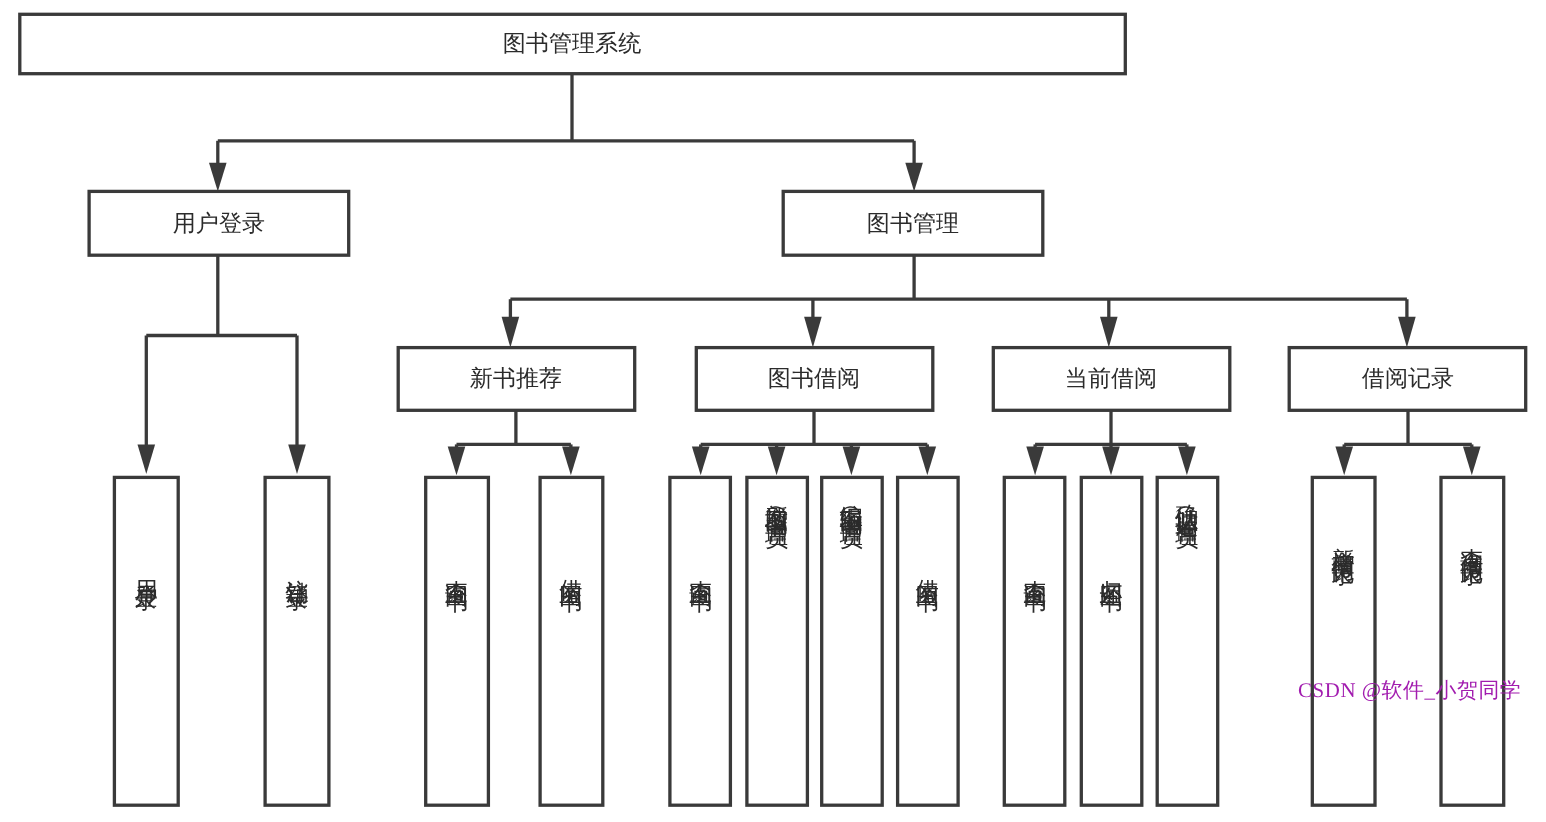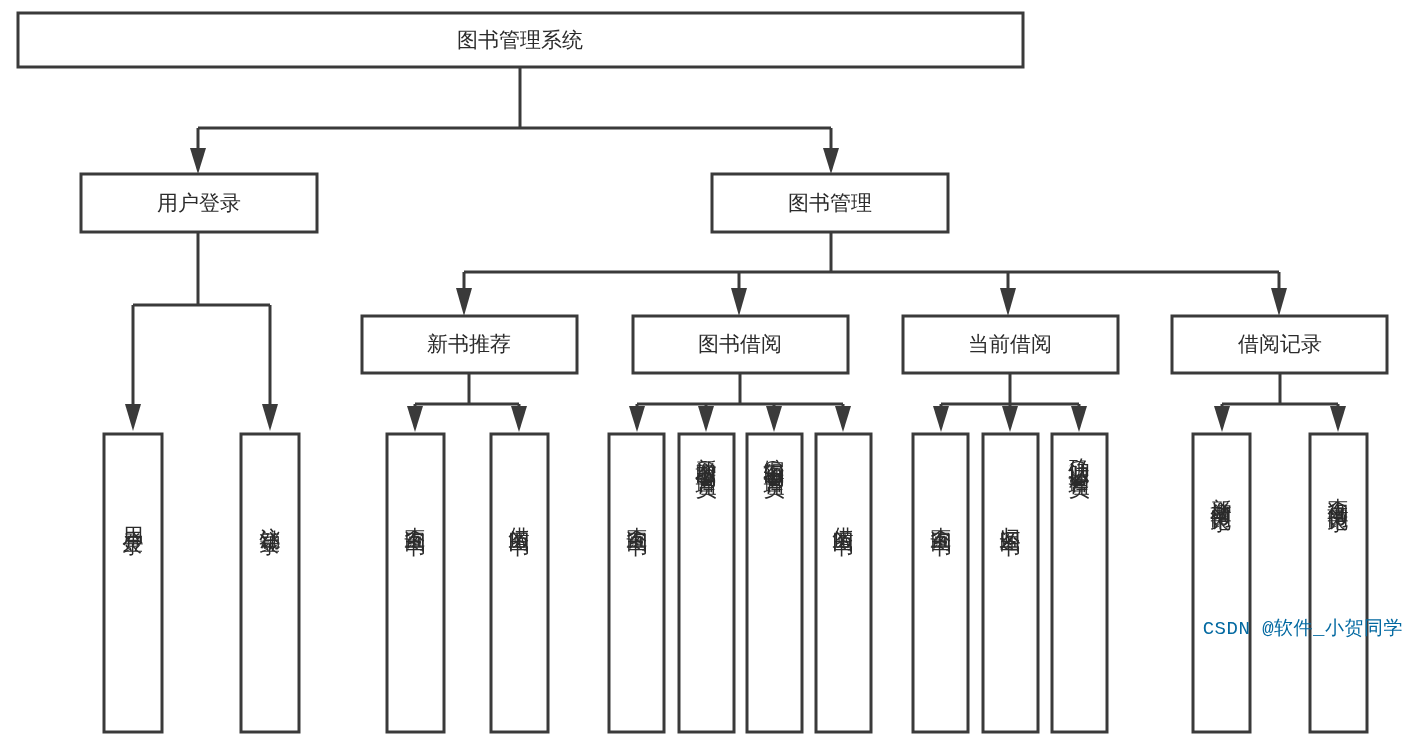--- a/index.html
+++ b/index.html
@@ -50,25 +50,25 @@
     stroke-width: 3;
     fill: none;
     stroke-linecap: butt;
   }
   .arrow-head {
     fill: #3a3a3a;
     stroke: none;
   }
   .watermark {
     position: absolute;
-    right: 2px;
+    right: 22px;
     bottom: 6px;
-    font-family: Liberation Mono, monospace;
+    font-family: Liberation Serif, serif;
     font-size: 19px;
-    color: #0369a1;
+    color: #a21caf;
     white-space: nowrap;
     letter-spacing: 0.5px;
   }
 </style>
 </head>
 <body>
 
 <div id="diagram-root">
 
   <svg class="flow" viewBox="0 0 1405 747" xmlns="http://www.w3.org/2000/svg">

